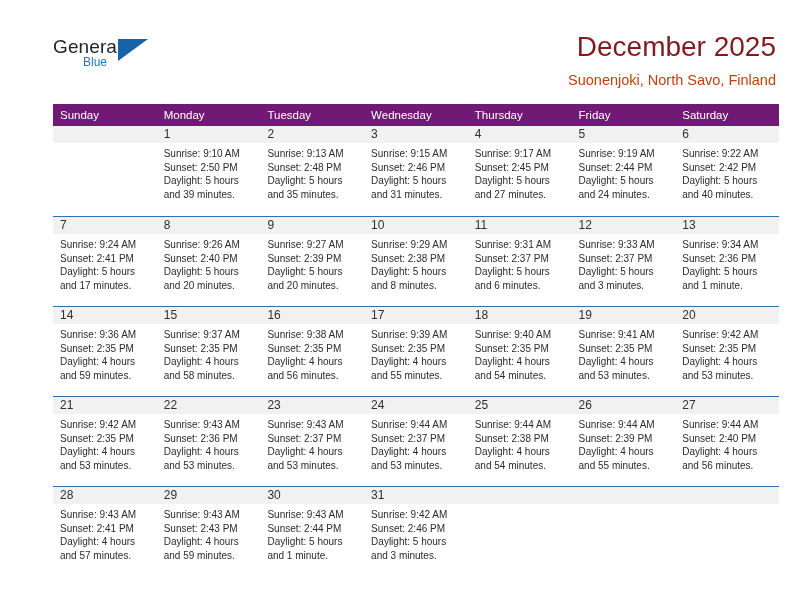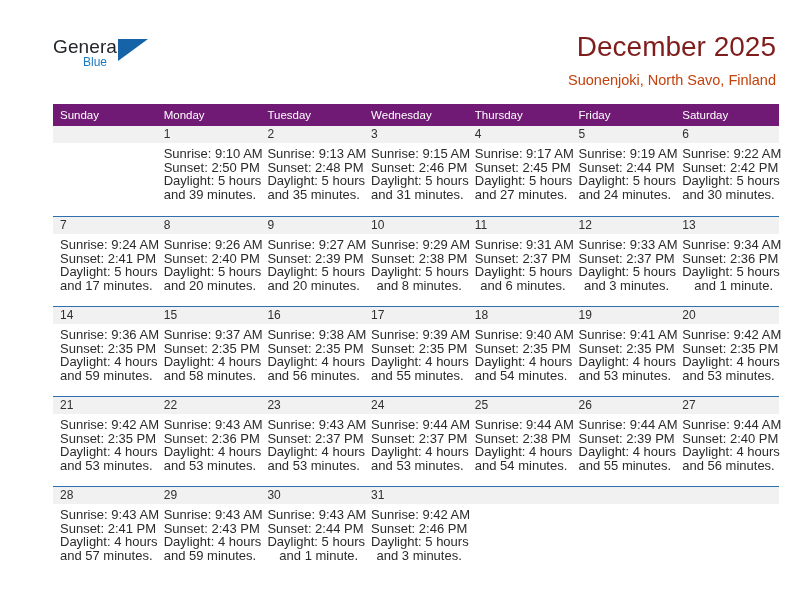--- a/index.html
+++ b/index.html
@@ -121,24 +121,23 @@
     background: #f1f1f1;
     height: 17px;
     line-height: 17px;
     padding-left: 7px;
     font-size: 12px;
     color: #303030;
     box-sizing: border-box;
   }
   .dayinfo {
     padding: 4px 6px 0 7px;
-    font-size: 13px;
+    font-size: 10px;
     line-height: 13.6px;
     color: #2b2b2b;
-    text-align: right;
   }
   .dayinfo div {
     white-space: nowrap;
   }
   .empty .daynum {
     background: #f1f1f1;
   }
 </style>
 </head>
 <body>
@@ -235,21 +234,21 @@
               </div>
             </div>
           </td>
           <td>
             <div class="daycell firstweek">
               <div class="daynum">6</div>
               <div class="dayinfo">
                 <div>Sunrise: 9:22 AM</div>
                 <div>Sunset: 2:42 PM</div>
                 <div>Daylight: 5 hours</div>
-                <div>and 30 minutes.</div>
+                <div>and 40 minutes.</div>
               </div>
             </div>
           </td>
         </tr>
         <tr>
           <td>
             <div class="daycell">
               <div class="daynum">7</div>
               <div class="dayinfo">
                 <div>Sunrise: 9:24 AM</div>

